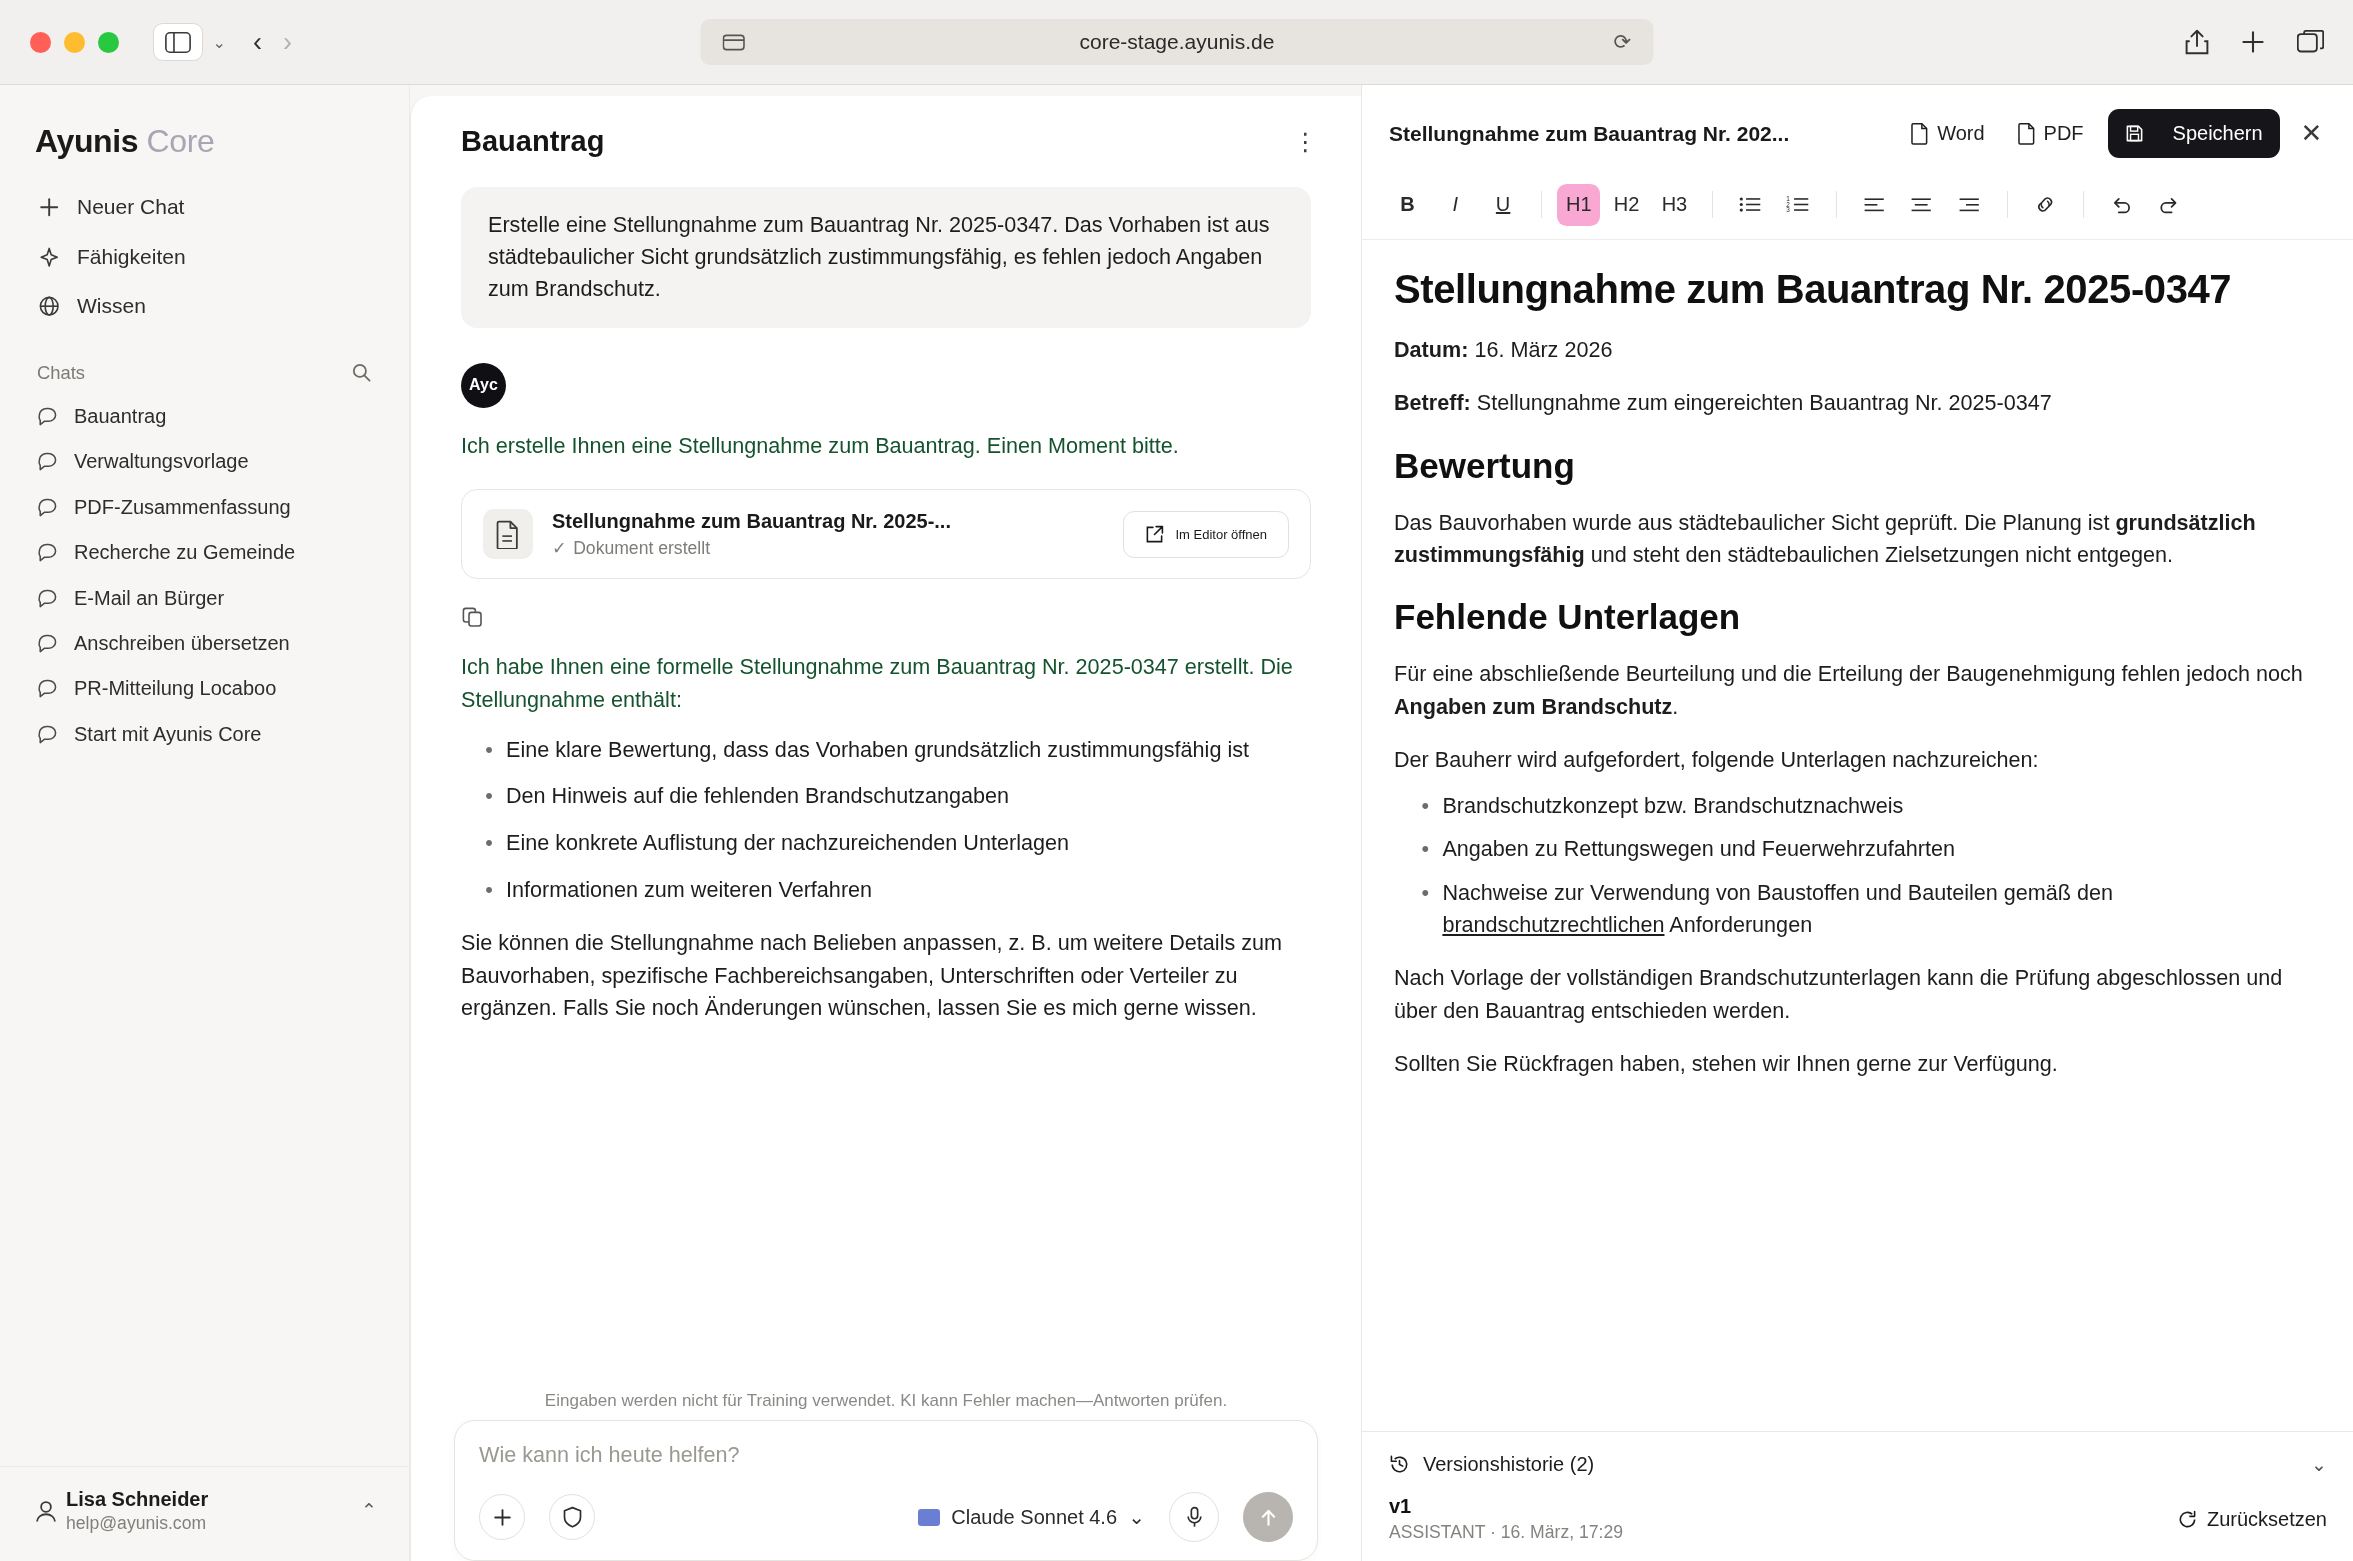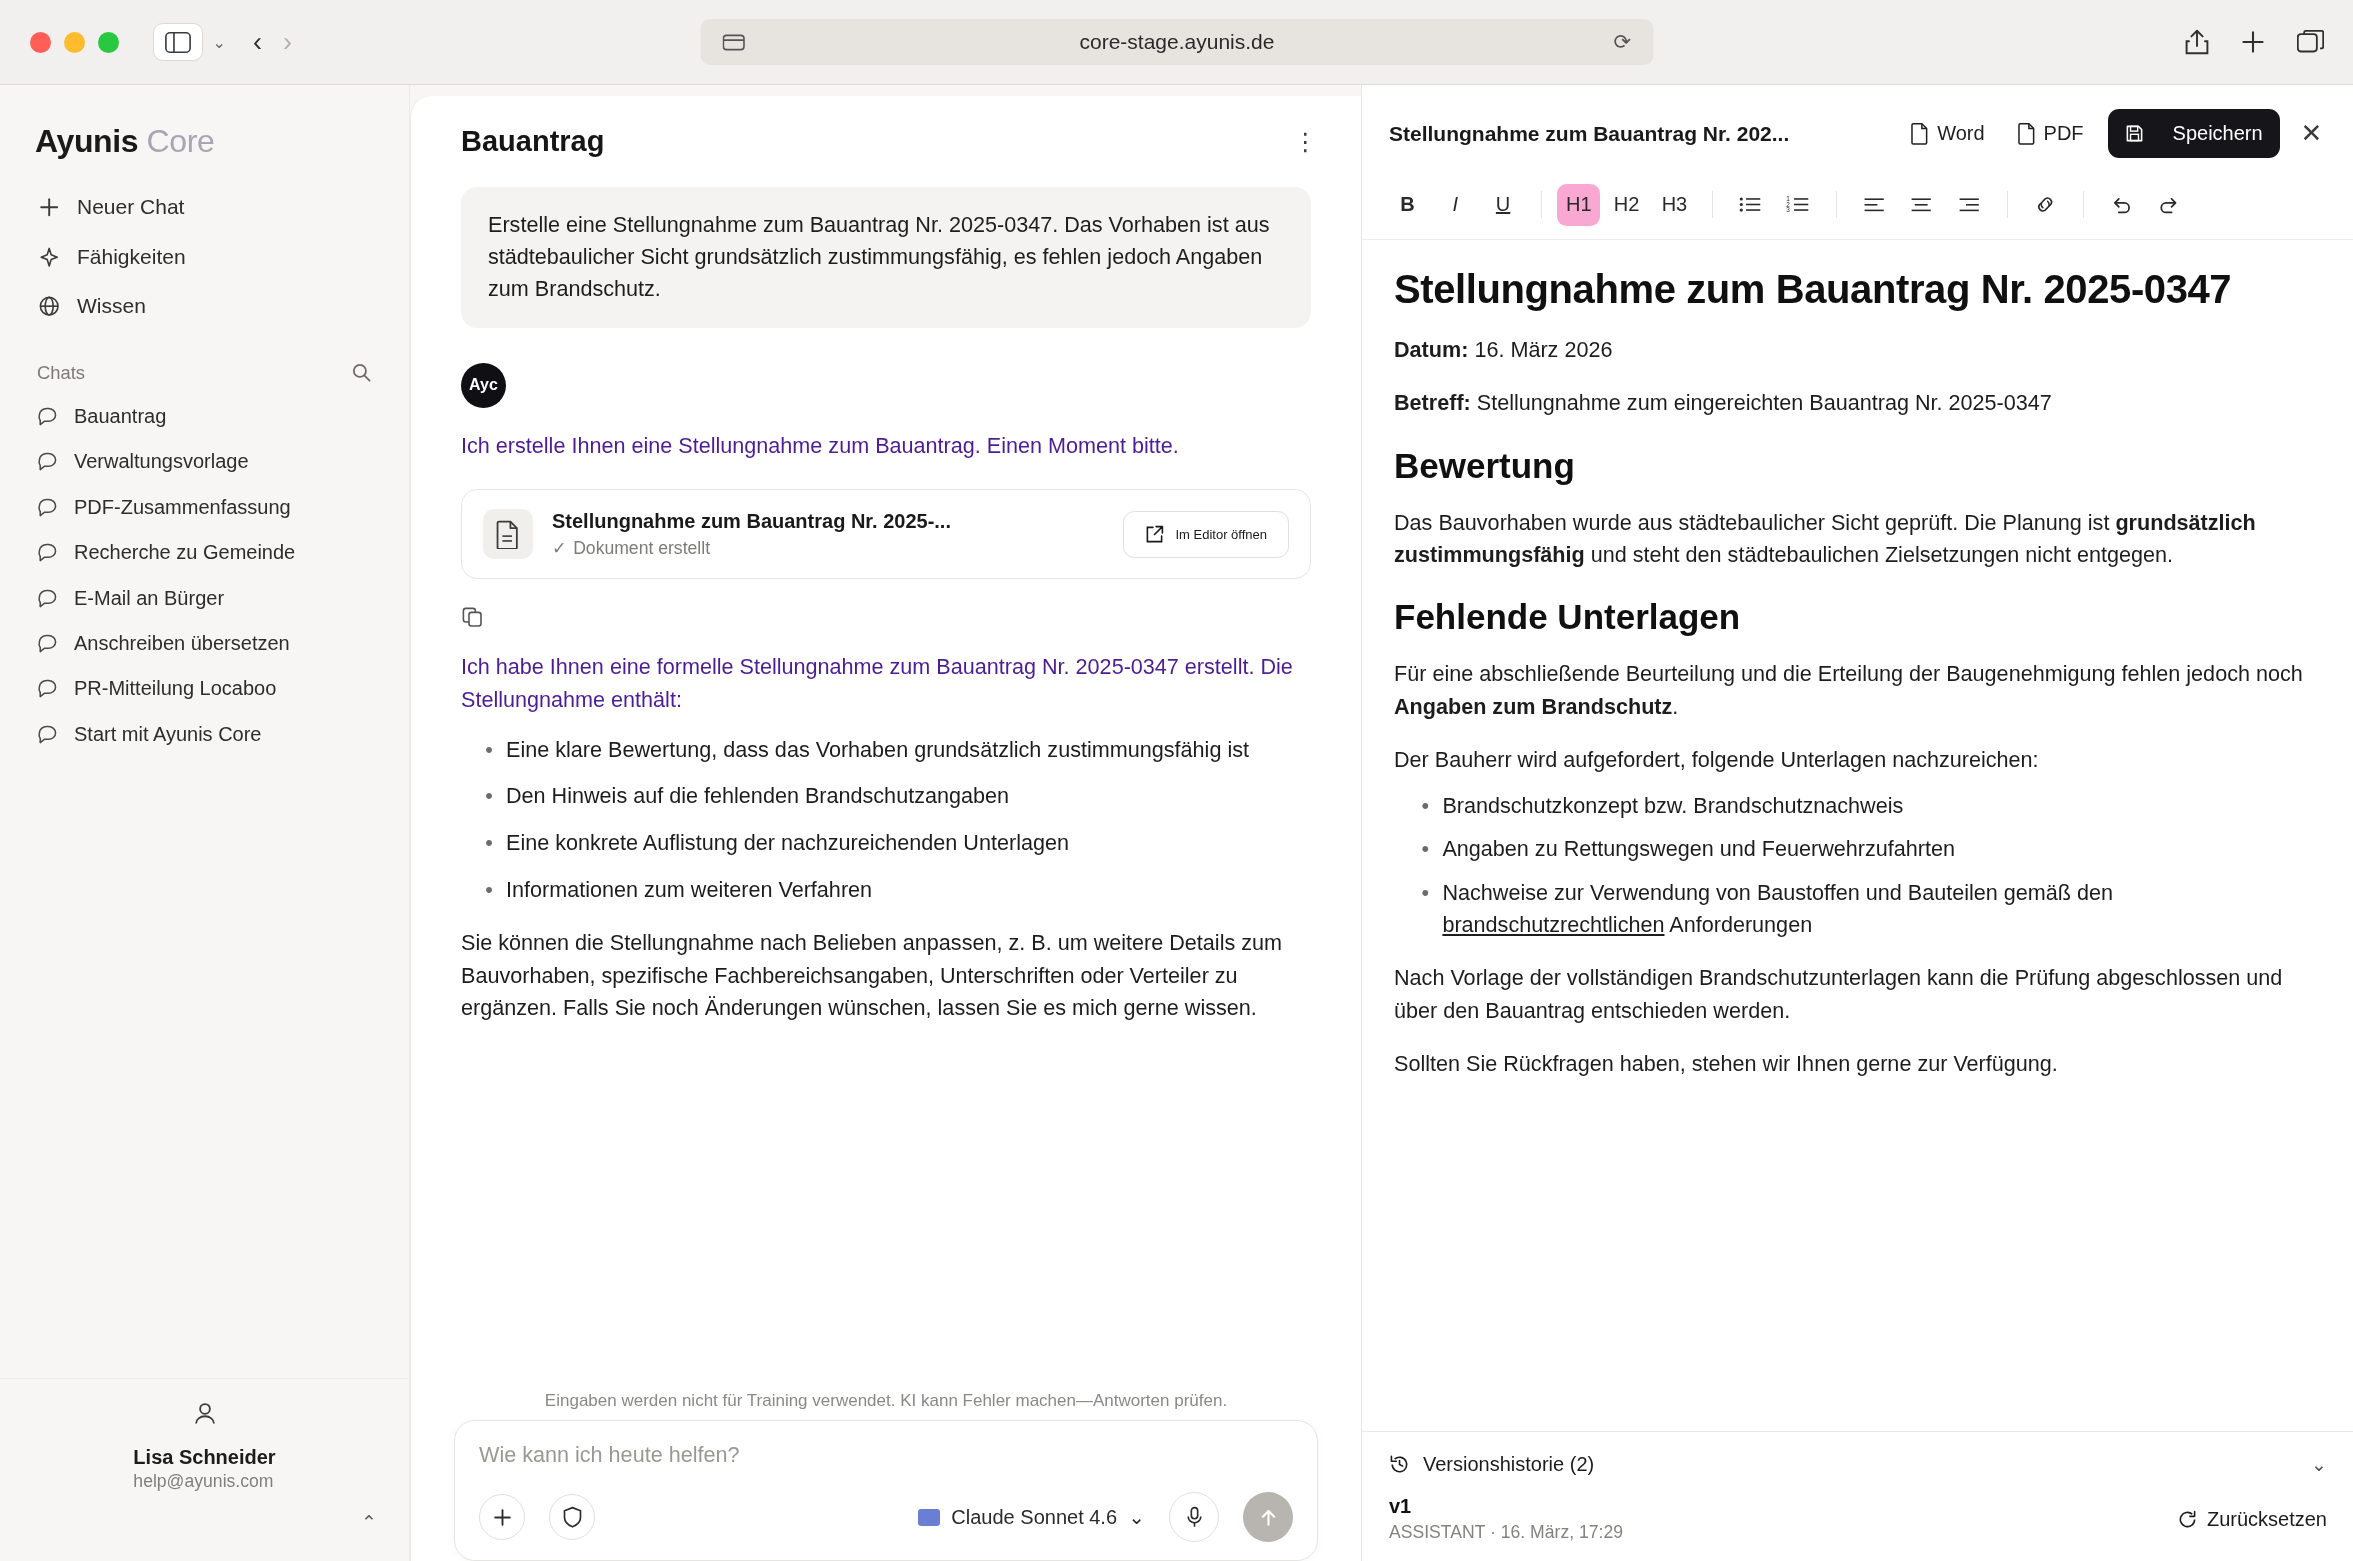--- a/index.html
+++ b/index.html
@@ -72,23 +72,22 @@
   }
   .chat-list { padding: 0 21px; display: flex; flex-direction: column; gap: 1.6px; overflow: hidden; }
   .chat-item {
     display: flex; align-items: center; gap: 16px;
     padding: 10.4px 16px; border-radius: 11.2px;
     font-size: 20px; color: #2d2d2d; white-space: nowrap;
   }
   .chat-item .ic { color: #4a4a4a; font-size: 19px; display:flex; }
   .sidebar-footer {
     margin-top: auto; padding: 21px 32px 27px 32px;
-    display: flex; align-items: center; gap: 19px;
+    display: flex; align-items: center; gap: 7px;
     border-top: 0.8px solid #ecebe8;
-    flex-direction: column;
   }
   .avatar-ic { width: 27px; height: 27px; color: #3a3a3a; display: flex; align-items: center; justify-content: center; }
   .user-name { font-size: 20px; font-weight: 600; color: #1c1c1c; }
   .user-mail { font-size: 17.6px; color: #82807c; margin-top: 2.4px; }
   .user-chev { margin-left: auto; font-size: 19px; color: #5c5c5c; }
 
   
   .chat-panel {
     flex: 1; min-width: 0; background: #ffffff;
     border-radius: 21px 0 0 0;
@@ -110,21 +109,21 @@
     background: #f4f3f1; border-radius: 16px; padding: 22.4px 27px;
     font-size: 21.6px; line-height: 1.48; color: #1d1d1d;
     max-width: 873px;
   }
   .assistant-avatar {
     width: 45px; height: 45px; border-radius: 50%; background: #101014;
     color: #fff; font-size: 16px; font-weight: 700;
     display: flex; align-items: center; justify-content: center;
     margin: 35px 0 22.4px 0;
   }
-  .assistant-text { font-size: 21.6px; line-height: 1.5; color: #4c1d95; max-width: 841px; }
+  .assistant-text { font-size: 21.6px; line-height: 1.5; color: #14532d; max-width: 841px; }
   .doc-card {
     margin: 27px 0 0 0; border: 0.8px solid #e8e6e3; border-radius: 16px;
     padding: 19px 21px; display: flex; align-items: center; gap: 19px;
     max-width: 873px; background: #fff;
   }
   .doc-icon {
     width: 50px; height: 50px; border-radius: 11.2px; background: #f1efec;
     display: flex; align-items: center; justify-content: center; color: #3b3b3b;
   }
   .doc-meta { flex: 1; min-width: 0; }

